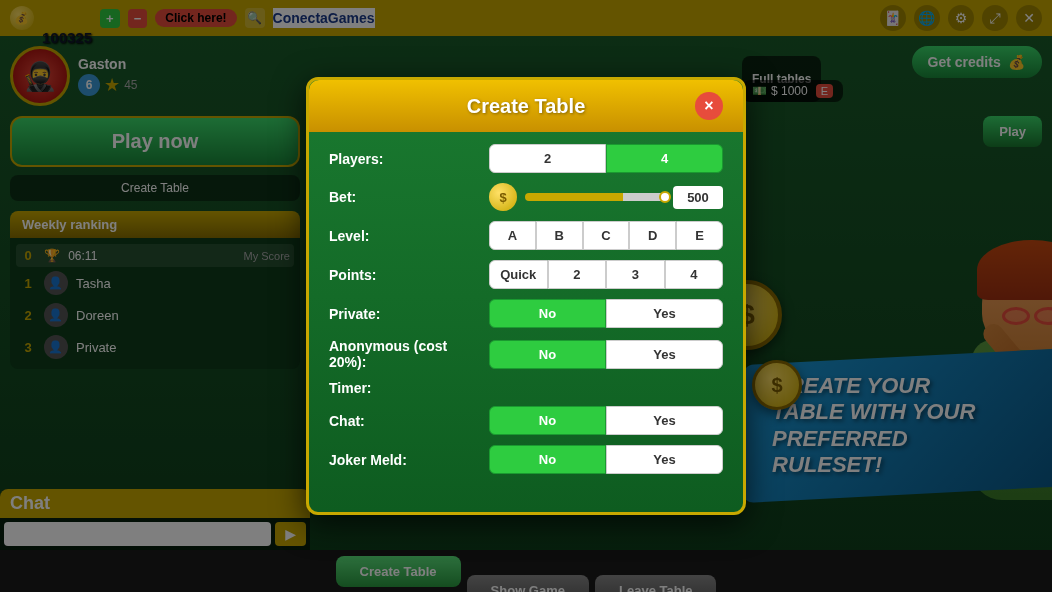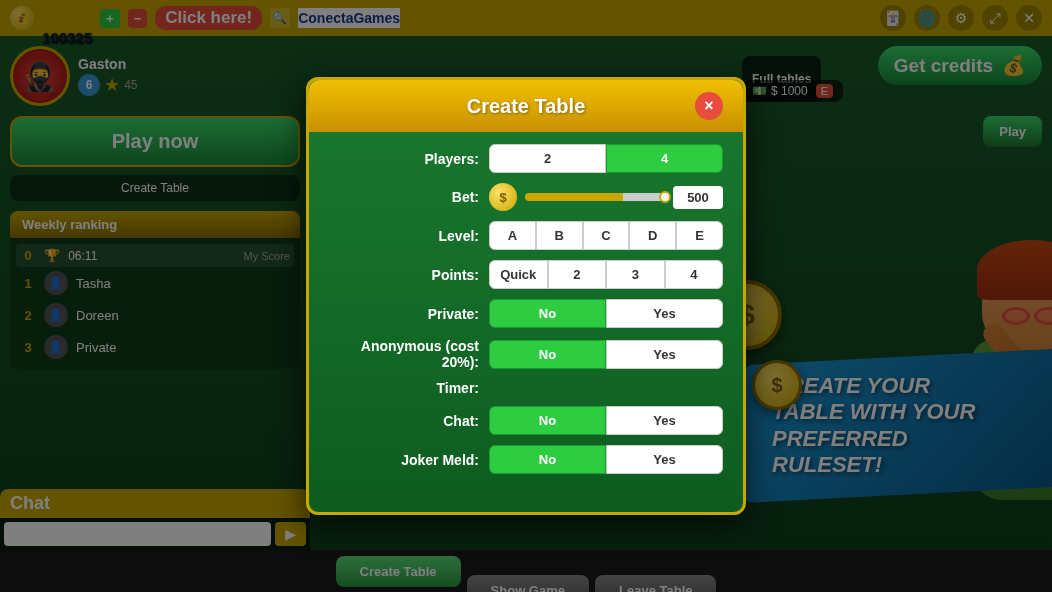--- a/index.html
+++ b/index.html
@@ -56,24 +56,24 @@
     .top-bar-minus {
       background: #e74c3c;
       color: white;
       border-radius: 4px;
       padding: 2px 6px;
       font-weight: bold;
       font-size: 13px;
     }
     .top-bar-click {
       background: #e74c3c;
-      color: #ffffff;
+      color: #000000;
       border-radius: 10px;
       padding: 2px 10px;
-      font-size: 17px;
+      font-size: 12px;
       font-weight: bold;
     }
     .top-bar-logo {
       color: #1a3a8a;
       font-weight: bold;
       font-size: 14px;
       background: white;
       border-radius: 0;
       padding: 2px 0;
     }
@@ -283,21 +283,21 @@
       gap: 4px;
     }
     .get-credits-btn {
       position: absolute;
       top: 10px; right: 10px;
       background: linear-gradient(180deg, #3ad96a, #1a8a3a);
       border-radius: 20px;
       padding: 8px 16px;
       color: white;
       font-weight: bold;
-      font-size: 19px;
+      font-size: 14px;
       cursor: pointer;
     }
     .play-btn-small {
       position: absolute;
       top: 80px; right: 10px;
       background: linear-gradient(180deg, #3ad96a, #1a7a30);
       border-radius: 8px;
       padding: 8px 16px;
       color: white;
       font-weight: bold;
@@ -369,21 +369,20 @@
       display: flex;
       align-items: center;
       margin-bottom: 10px;
       gap: 10px;
     }
     .form-label {
       color: white;
       font-size: 14px;
       font-weight: bold;
       width: 150px;
-      text-align: right;
       flex-shrink: 0;
     }
     .form-control {
       flex: 1;
       display: flex;
       gap: 0;
     }
     .option-btn {
       flex: 1;
       padding: 6px 4px;

